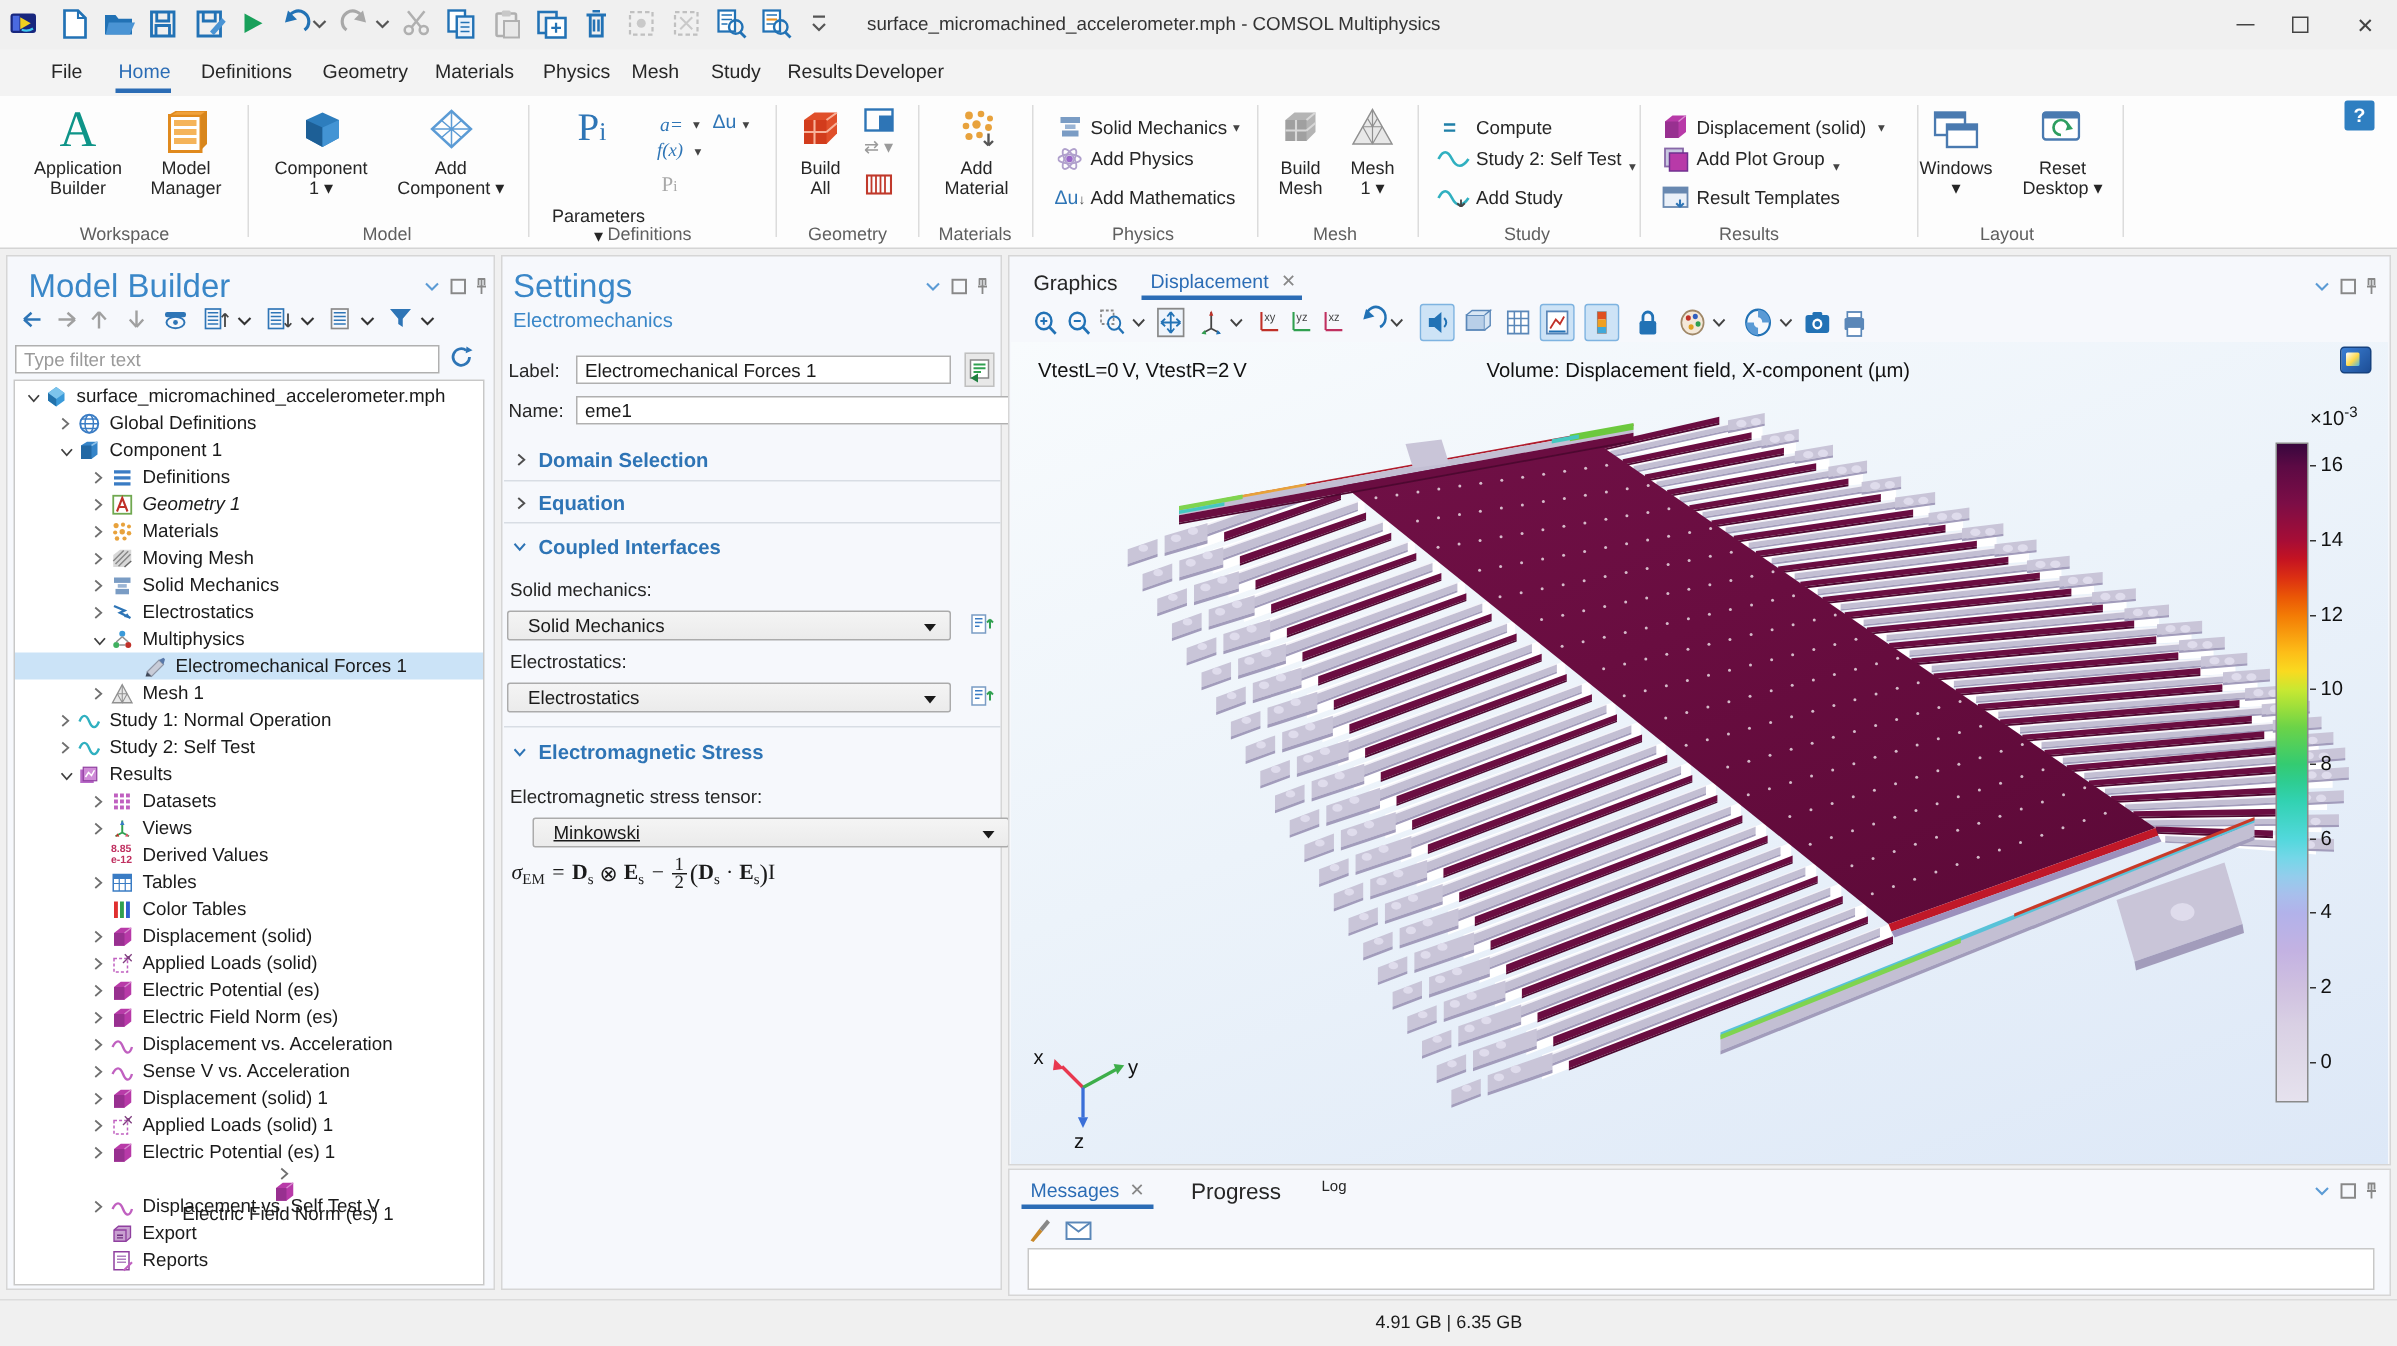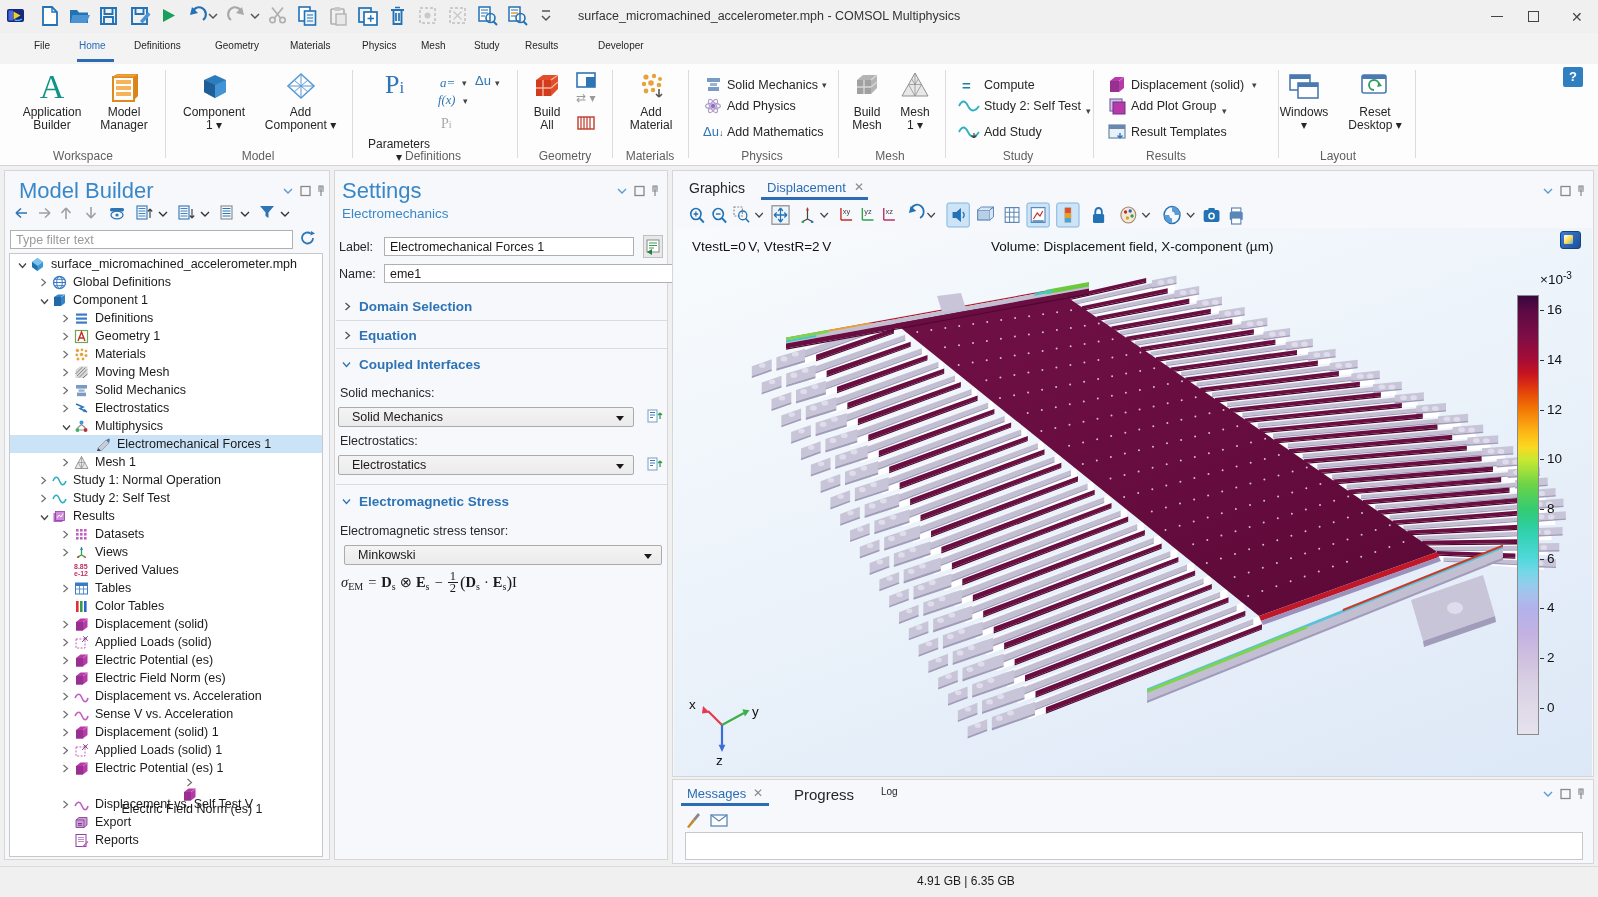--- a/index.html
+++ b/index.html
@@ -1,21 +1,21 @@
 <!DOCTYPE html>
 <html><head>
 <meta charset="utf-8">
 <style>
 * { margin:0; padding:0; box-sizing:border-box; }
 html,body { width:1598px; height:897px; overflow:hidden; font-family:"Liberation Sans",sans-serif; background:#f0f0f0; }
 .abs { position:absolute; }
 #titlebar { position:absolute; left:0; top:0; width:1598px; height:33px; background:#f0f0f0; }
 #menubar { position:absolute; left:0; top:33px; width:1598px; height:31px; background:#f3f3f3; }
 #ribbon { position:absolute; left:0; top:64px; width:1598px; height:102px; background:#fdfdfd; border-bottom:1px solid #d4d4d4; }
-.menu-item { position:absolute; top:7px; font-size:10px; color:#262626; }
+.menu-item { position:absolute; top:7px; font-size:13px; color:#262626; }
 .rgroup-label { position:absolute; top:85px; font-size:12px; color:#5f5f5f; text-align:center; }
 .rdivider { position:absolute; top:70px; width:1px; height:88px; background:#dcdcdc; }
 .big-label { position:absolute; font-size:12px; color:#262626; text-align:center; line-height:13px; }
 .row-label { position:absolute; font-size:12.5px; color:#262626; }
 #mbpanel { position:absolute; left:4px; top:170px; width:326px; height:690px; background:#f6f8fc; border:1px solid #d6d6d6; }
 #stpanel { position:absolute; left:334px; top:170px; width:334px; height:690px; background:#f6f8fc; border:1px solid #d6d6d6; }
 #grpanel { position:absolute; left:672px; top:170px; width:922px; height:607px; background:#f6f8fc; border:1px solid #d6d6d6; }
 #mspanel { position:absolute; left:672px; top:779px; width:922px; height:85px; background:#f6f8fc; border:1px solid #d6d6d6; }
 #statusbar { position:absolute; left:0; top:866px; width:1598px; height:31px; background:#f0f0f0; border-top:1px solid #dcdcdc; font-size:12px; }
 .panel-title { font-size:22px; color:#3a87c8; }
@@ -132,21 +132,21 @@
   <div class="menu-item" style="left:34px;">File</div>
   <div class="menu-item" style="left:79px; color:#2b6cb5;">Home</div>
   <div class="abs" style="left:77px; top:26px; width:37px; height:3px; background:#2b6cb5;"></div>
   <div class="menu-item" style="left:134px;">Definitions</div>
   <div class="menu-item" style="left:215px;">Geometry</div>
   <div class="menu-item" style="left:290px;">Materials</div>
   <div class="menu-item" style="left:362px;">Physics</div>
   <div class="menu-item" style="left:421px;">Mesh</div>
   <div class="menu-item" style="left:474px;">Study</div>
   <div class="menu-item" style="left:525px;">Results</div>
-  <div class="menu-item" style="left:598px;">Developer</div>
+  <div class="menu-item" style="left:570px;">Developer</div>
 </div>
 
 <div id="ribbon">
   <div class="abs" style="left:1563px; top:3px; width:20px; height:20px; background:#2f7fc1; border-radius:2px; color:#fff; font-size:13px; font-weight:bold; text-align:center; line-height:20px;">?</div>
   <div class="rdivider" style="left:165px; top:6px;"></div>
   <div class="rdivider" style="left:352px; top:6px;"></div>
   <div class="rdivider" style="left:517px; top:6px;"></div>
   <div class="rdivider" style="left:612px; top:6px;"></div>
   <div class="rdivider" style="left:688px; top:6px;"></div>
   <div class="rdivider" style="left:838px; top:6px;"></div>
@@ -409,21 +409,21 @@
         </span>
         <span class="ticon">
           <svg width="15" height="15" viewBox="0 0 15 15">
             <rect x="2" y="2.5" width="11" height="2.2" fill="#3a7cc4"></rect>
             <rect x="2" y="6.5" width="11" height="2.2" fill="#3a7cc4"></rect>
             <rect x="2" y="10.5" width="11" height="2.2" fill="#3a7cc4"></rect>
           </svg>
         </span>
         <span>Definitions</span>
       </div>
-<div class="trow" style="padding-left:52px;">
+<div class="trow" style="padding-left:52px;font-style:italic;">
         <span style="width:12px; flex:none; display:inline-flex;">
           <svg width="7" height="9" viewBox="0 0 7 9" style="margin-top:1px;">
             <path d="M1.5 1 L5.5 4.5 L1.5 8" stroke="#707070" stroke-width="1.2" fill="none"></path>
           </svg>
         </span>
         <span class="ticon">
           <svg width="15" height="15" viewBox="0 0 15 15">
             <rect x="1.5" y="1.5" width="12" height="12" fill="#fff" stroke="#70a850" stroke-width="1.2"></rect>
             <path d="M4 12 L7.5 3 L11 12 M5.5 9 H9.5" stroke="#c03028" stroke-width="1.4" fill="none"></path>
           </svg>
@@ -881,21 +881,21 @@
         <rect x="1" y="2" width="9" height="12" fill="#fff" stroke="#7a9cc4" stroke-width="1"></rect>
         <path d="M3 4.5 H8 M3 7 H8 M3 9.5 H6" stroke="#3a7cc4" stroke-width="1"></path>
         <path d="M12 5 V11 M12 11 L10 9 M12 11 L14 9" stroke="#30a050" stroke-width="1.3" fill="none" transform="rotate(180 12.5 8)"></path>
       </svg>
 <div class="abs" style="left:1px; top:313px; width:331px; height:1px; background:#d8dde4;"></div>
 <svg class="abs" style="left:7px; top:327px;" width="9" height="7" viewBox="0 0 9 7">
         <path d="M1 1.5 L4.5 5.5 L8 1.5" stroke="#2e74b5" stroke-width="1.3" fill="none"></path>
       </svg>
 <div class="sec-h abs" style="left:24px; top:323px;">Electromagnetic Stress</div>
 <div class="row-label abs" style="left:5px; top:353px;">Electromagnetic stress tensor:</div>
-<div class="drop" style="left:9px; top:374px; width:318px;">Minkowski</div>
+<div class="drop" style="left:20px; top:374px; width:318px;text-decoration:underline;">Minkowski</div>
 <div class="abs" style="left:6px; top:400px; font-size:14.5px; color:#1a1a1a; font-family:'Liberation Serif',serif; display:flex; align-items:center;">
   <i>σ</i><span style="font-size:10px; margin-top:7px;">EM</span><span style="margin:0 5px;">=</span><b>D</b><span style="font-size:10px; margin-top:7px;">s</span><span style="margin:0 4px;">⊗</span><b>E</b><span style="font-size:10px; margin-top:7px;">s</span><span style="margin:0 5px;">−</span>
   <span style="display:inline-flex; flex-direction:column; align-items:center; line-height:11px; font-size:12.5px; margin-right:2px;">
           <span>1</span>
           <span style="border-top:1px solid #1a1a1a; padding:0 2px;">2</span>
         </span>
   <span style="font-size:17px;">(</span><b>D</b><span style="font-size:10px; margin-top:7px;">s</span><span style="margin:0 4px;">·</span><b>E</b><span style="font-size:10px; margin-top:7px;">s</span><span style="font-size:17px;">)</span>I
 </div>
 </div>
 </div>

